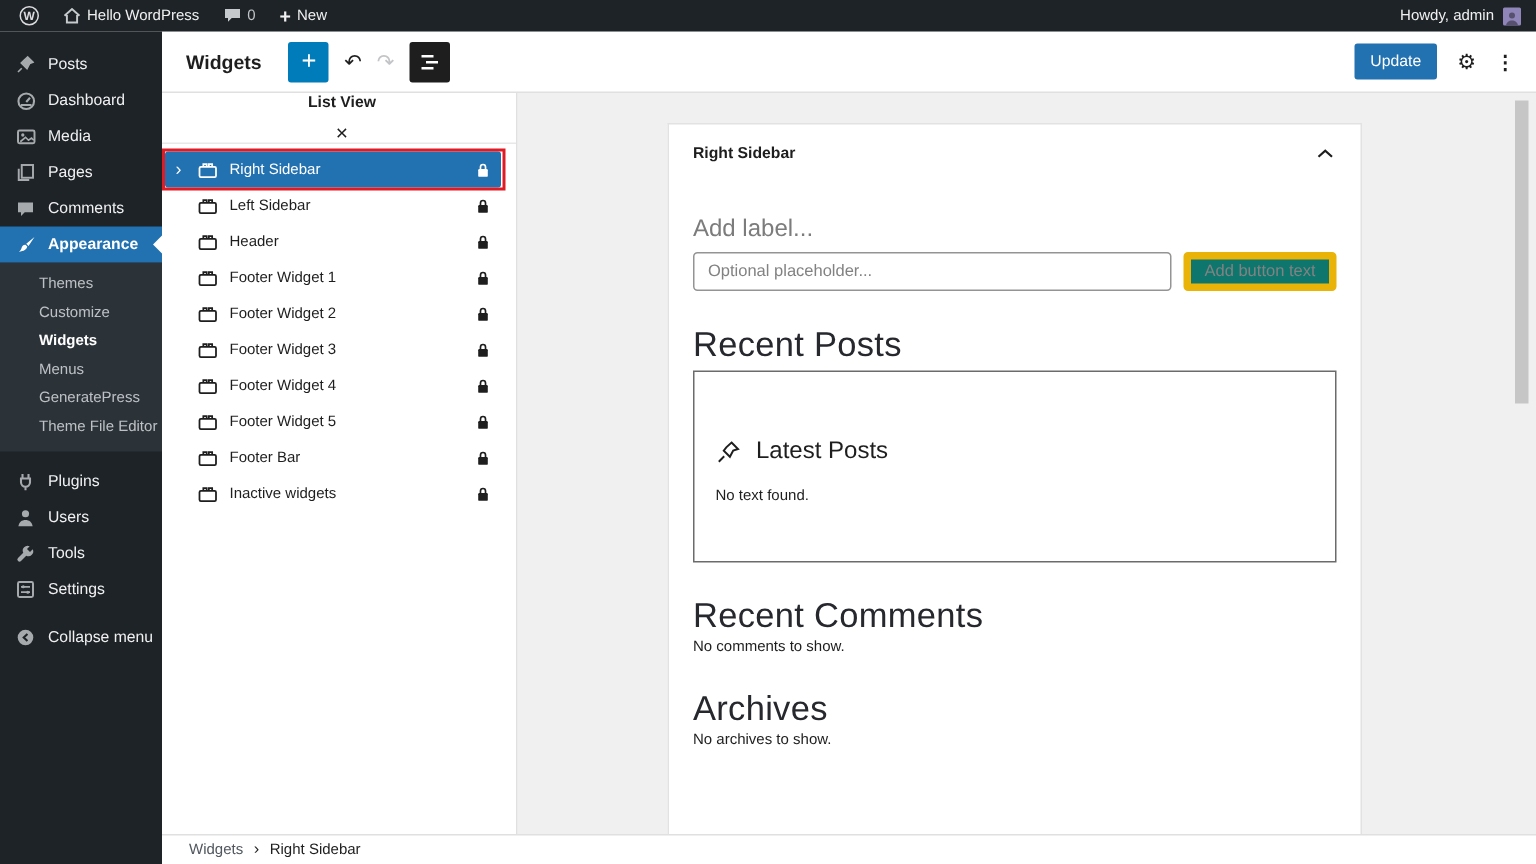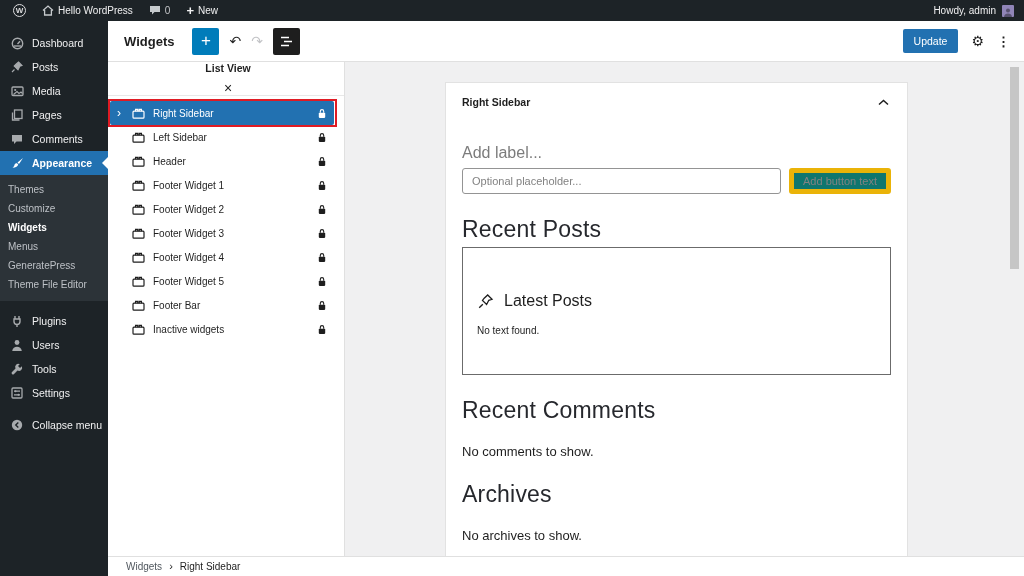--- a/index.html
+++ b/index.html
@@ -27,21 +27,21 @@
   .adminmenu { position:absolute; left:0; top:21px; width:108px; bottom:0;
                background:#1d2327; color:#f0f0f1; font-size:10.5px; z-index:30; padding-top:10px; }
   .menu-item { display:flex; align-items:center; gap:8px; height:24px; padding-left:10px;
                color:#f0f0f1; cursor:pointer; position:relative; }
   .menu-item .mi-icon { width:14px; display:flex; justify-content:center; color:#a7aaad; }
   .menu-item.active { background:#2271b1; color:#fff; font-weight:bold; }
   .menu-item.active .mi-icon { color:#fff; }
   .menu-item.active::after { content:""; position:absolute; right:0; top:50%; margin-top:-6px;
                border:6px solid transparent; border-right-color:#fff; }
   .submenu { background:#2c3338; padding:5px 0 7px; }
-  .submenu-item { display:block; height:19px; line-height:19px; padding-left:8px;
+  .submenu-item { display:block; height:19px; line-height:19px; padding-left:26px;
                   font-size:10px; color:#bdc1c6; cursor:pointer; }
   .submenu-item.current { color:#fff; font-weight:bold; }
   .menu-gap { height:8px; }
   .collapse-wrap { margin-top:8px; }
 
   
   .editor-header { position:absolute; left:108px; top:21px; right:0; height:41px;
                    background:#fff; border-bottom:1px solid #e0e0e0; display:flex;
                    align-items:center; z-index:20; }
   .eh-title { font-size:13px; font-weight:bold; color:#1e1e1e; margin-left:16px; }
@@ -100,21 +100,21 @@
   .search-input { flex:1; height:26px; border:1px solid #949494; border-radius:3px;
                   font-size:11px; padding:0 9px; font-family:inherit; color:#1e1e1e; background:#fff; }
   .search-btn { width:102px; height:26px; border:5px solid #eab308; border-radius:3px;
                 font-size:11px; padding:0 9px; font-family:inherit; background:#0f766e; cursor:text; }
   .search-input::placeholder, .search-btn::placeholder { color:#828282; }
   h2.wg-heading { margin-top:22px; font-size:23px; font-weight:500; color:#26282d; letter-spacing:.2px; }
   .latest-box { margin-top:4px; border:1px solid #6b6b6b; height:128px; padding:44px 14px 0; }
   .lp-title-row { display:flex; align-items:center; gap:10px; }
   .lp-title { font-size:16px; color:#1e1e1e; }
   .lp-empty { margin-top:15px; font-size:10px; color:#1e1e1e; }
-  .wg-empty { margin-top:20px; font-size:13px; color:#1e1e1e; }
+  .wg-empty { margin-top:2px; font-size:10px; color:#1e1e1e; }
 
   
   .breadcrumb { position:absolute; left:108px; right:0; bottom:0; height:20px; background:#fff;
                 border-top:1px solid #e0e0e0; display:flex; align-items:center; gap:7px;
                 padding-left:18px; font-size:10px; z-index:20; }
   .bc-root { color:#50575e; cursor:pointer; }
   .bc-sep { color:#1e1e1e; font-size:11px; margin-top:-1px; }
   .bc-current { color:#1e1e1e; }
 </style>
 </head>
@@ -151,35 +151,35 @@
             <circle cx="5" cy="3.4" r="2" fill="#57516f"></circle>
             <path d="M1 10c.4-2.4 2-3.4 4-3.4S8.6 7.6 9 10z" fill="#57516f"></path>
           </svg>
       </span>
     </div>
   </div>
 
   <nav class="adminmenu">
     <div class="menu-item">
       <span class="mi-icon">
+          <svg class="glyph" width="12" height="12" viewBox="0 0 12 12">
+            <path d="M7.5 1 11 4.5 8.8 5.3 7 8.8 3.2 5 5 3.2zM3.5 8.5 1 11" fill="currentColor" stroke="currentColor" stroke-width="1.1"></path>
+          </svg>
+        </span>
+      <span>Posts</span>
+    </div>
+    <div class="menu-item">
+      <span class="mi-icon">
           <svg class="glyph" width="13" height="13" viewBox="0 0 13 13">
             <circle cx="6.5" cy="6.5" r="5.2" fill="none" stroke="currentColor" stroke-width="1.4"></circle>
             <path d="M6.5 7 9 4.2" stroke="currentColor" stroke-width="1.4"></path>
             <path d="M3 9h7" stroke="currentColor" stroke-width="1.4"></path>
           </svg>
         </span>
       <span>Dashboard</span>
-    </div>
-    <div class="menu-item">
-      <span class="mi-icon">
-          <svg class="glyph" width="12" height="12" viewBox="0 0 12 12">
-            <path d="M7.5 1 11 4.5 8.8 5.3 7 8.8 3.2 5 5 3.2zM3.5 8.5 1 11" fill="currentColor" stroke="currentColor" stroke-width="1.1"></path>
-          </svg>
-        </span>
-      <span>Posts</span>
     </div>
     <div class="menu-item">
       <span class="mi-icon">
           <svg class="glyph" width="13" height="12" viewBox="0 0 13 12">
             <rect x="1" y="2" width="11" height="8.5" rx="1" fill="none" stroke="currentColor" stroke-width="1.3"></rect>
             <circle cx="4.2" cy="5" r="1.1" fill="currentColor"></circle>
             <path d="M2.5 9.5 6 6.5l2 2 2-1.5 1.5 1.5" fill="none" stroke="currentColor" stroke-width="1.1"></path>
           </svg>
         </span>
       <span>Media</span>

